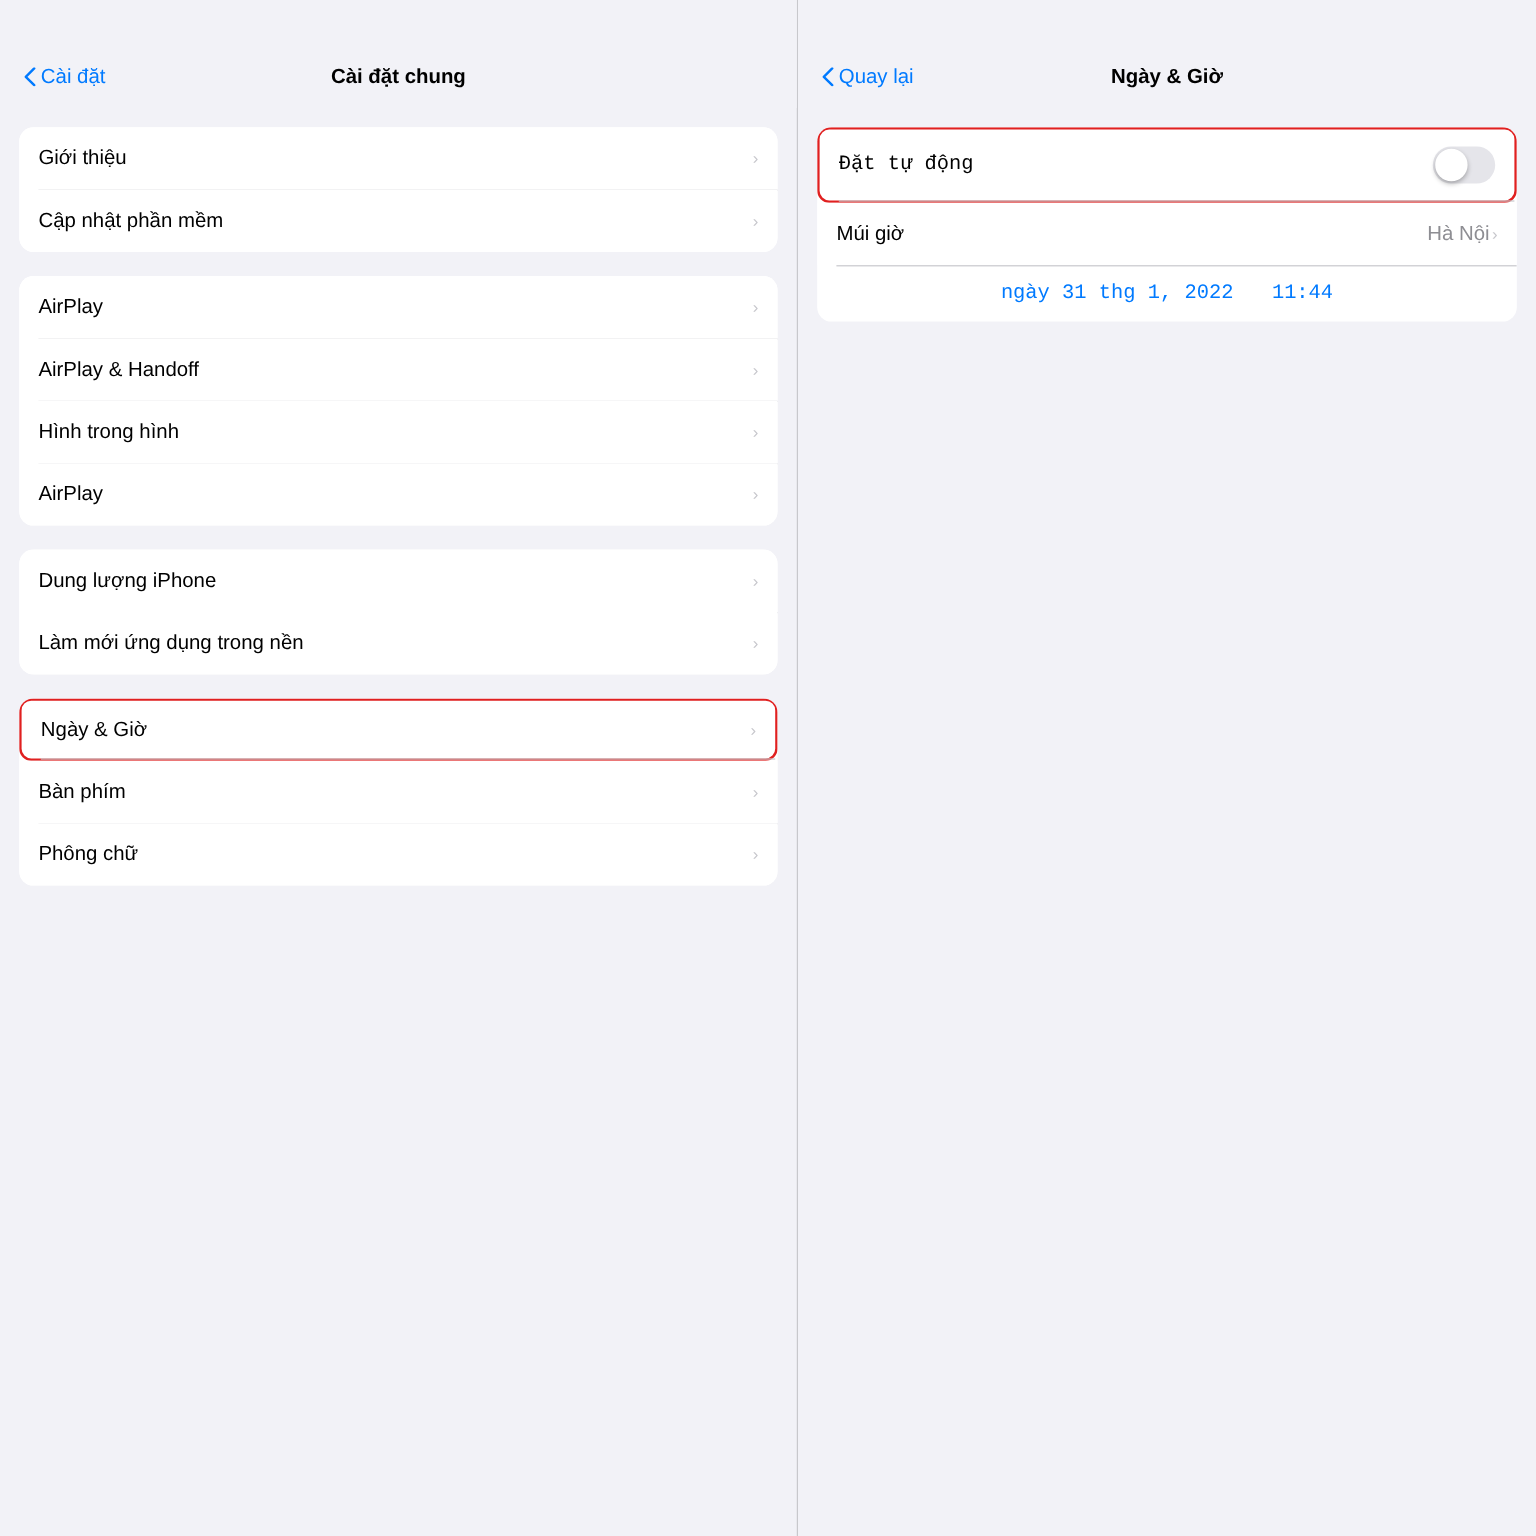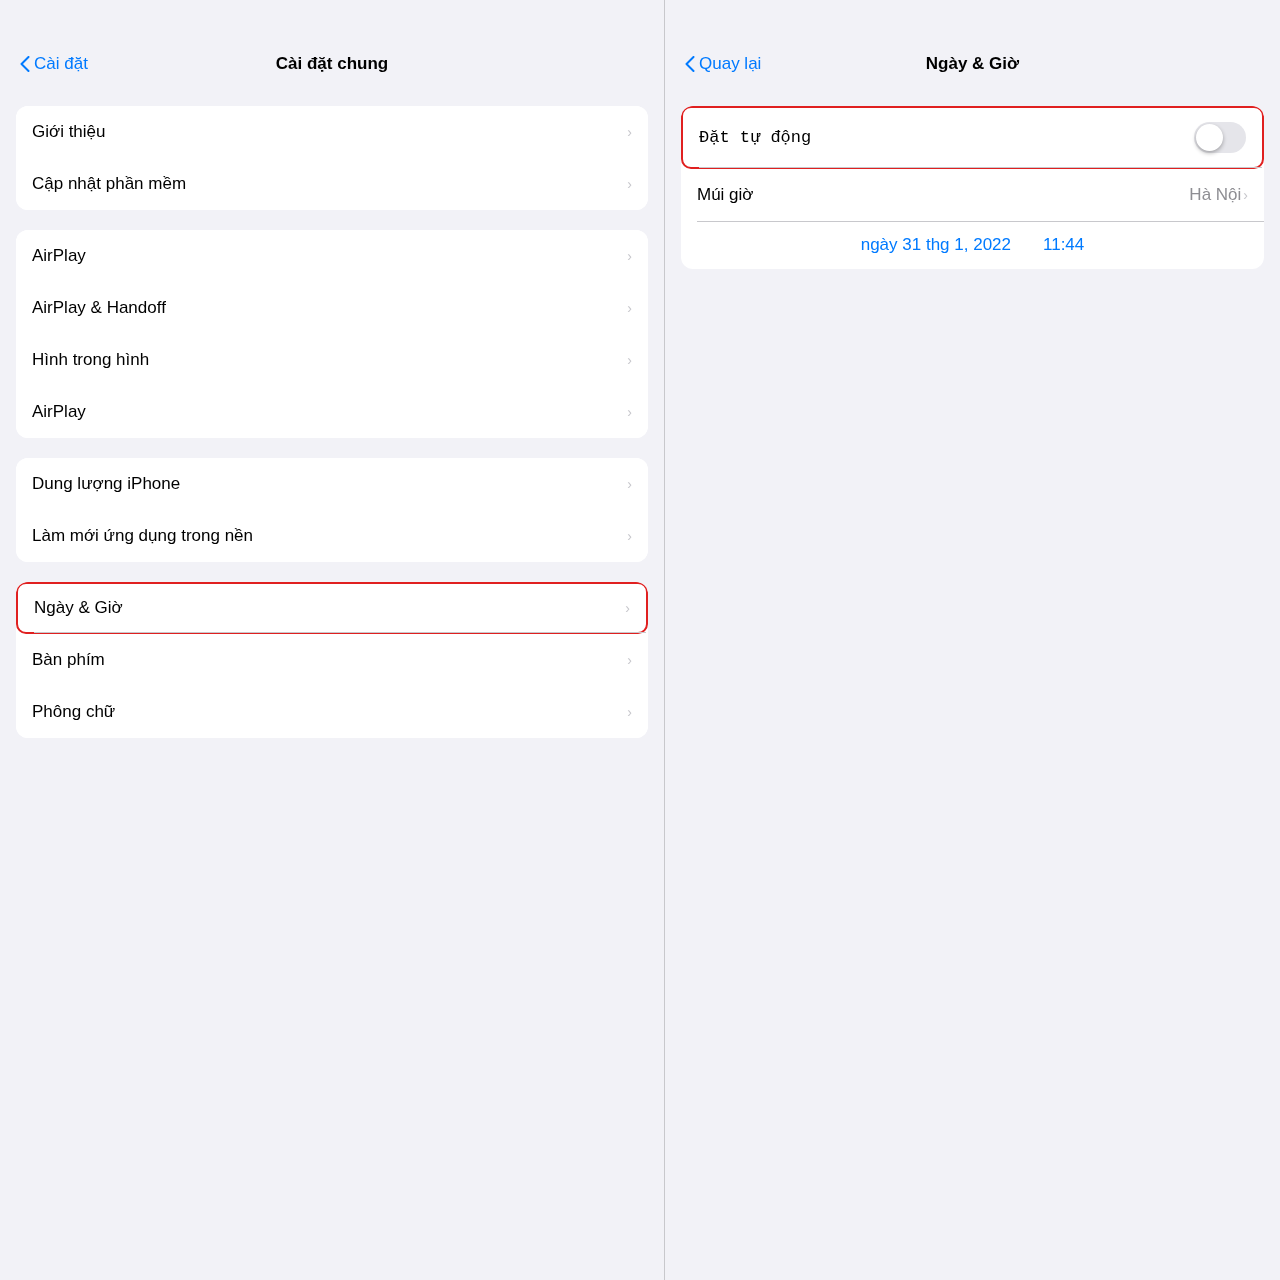--- a/index.html
+++ b/index.html
@@ -151,20 +151,21 @@
       left: 2px;
     }
 
     
     .datetime-row {
       display: flex;
       align-items: center;
       justify-content: center;
       padding: 14px 16px;
       gap: 32px;
+      font-family: Liberation Mono, monospace;
     }
 
     .datetime-value {
       font-size: 17px;
       color: #007aff;
       cursor: pointer;
     }
 
     .section-group {
       background: #fff;

